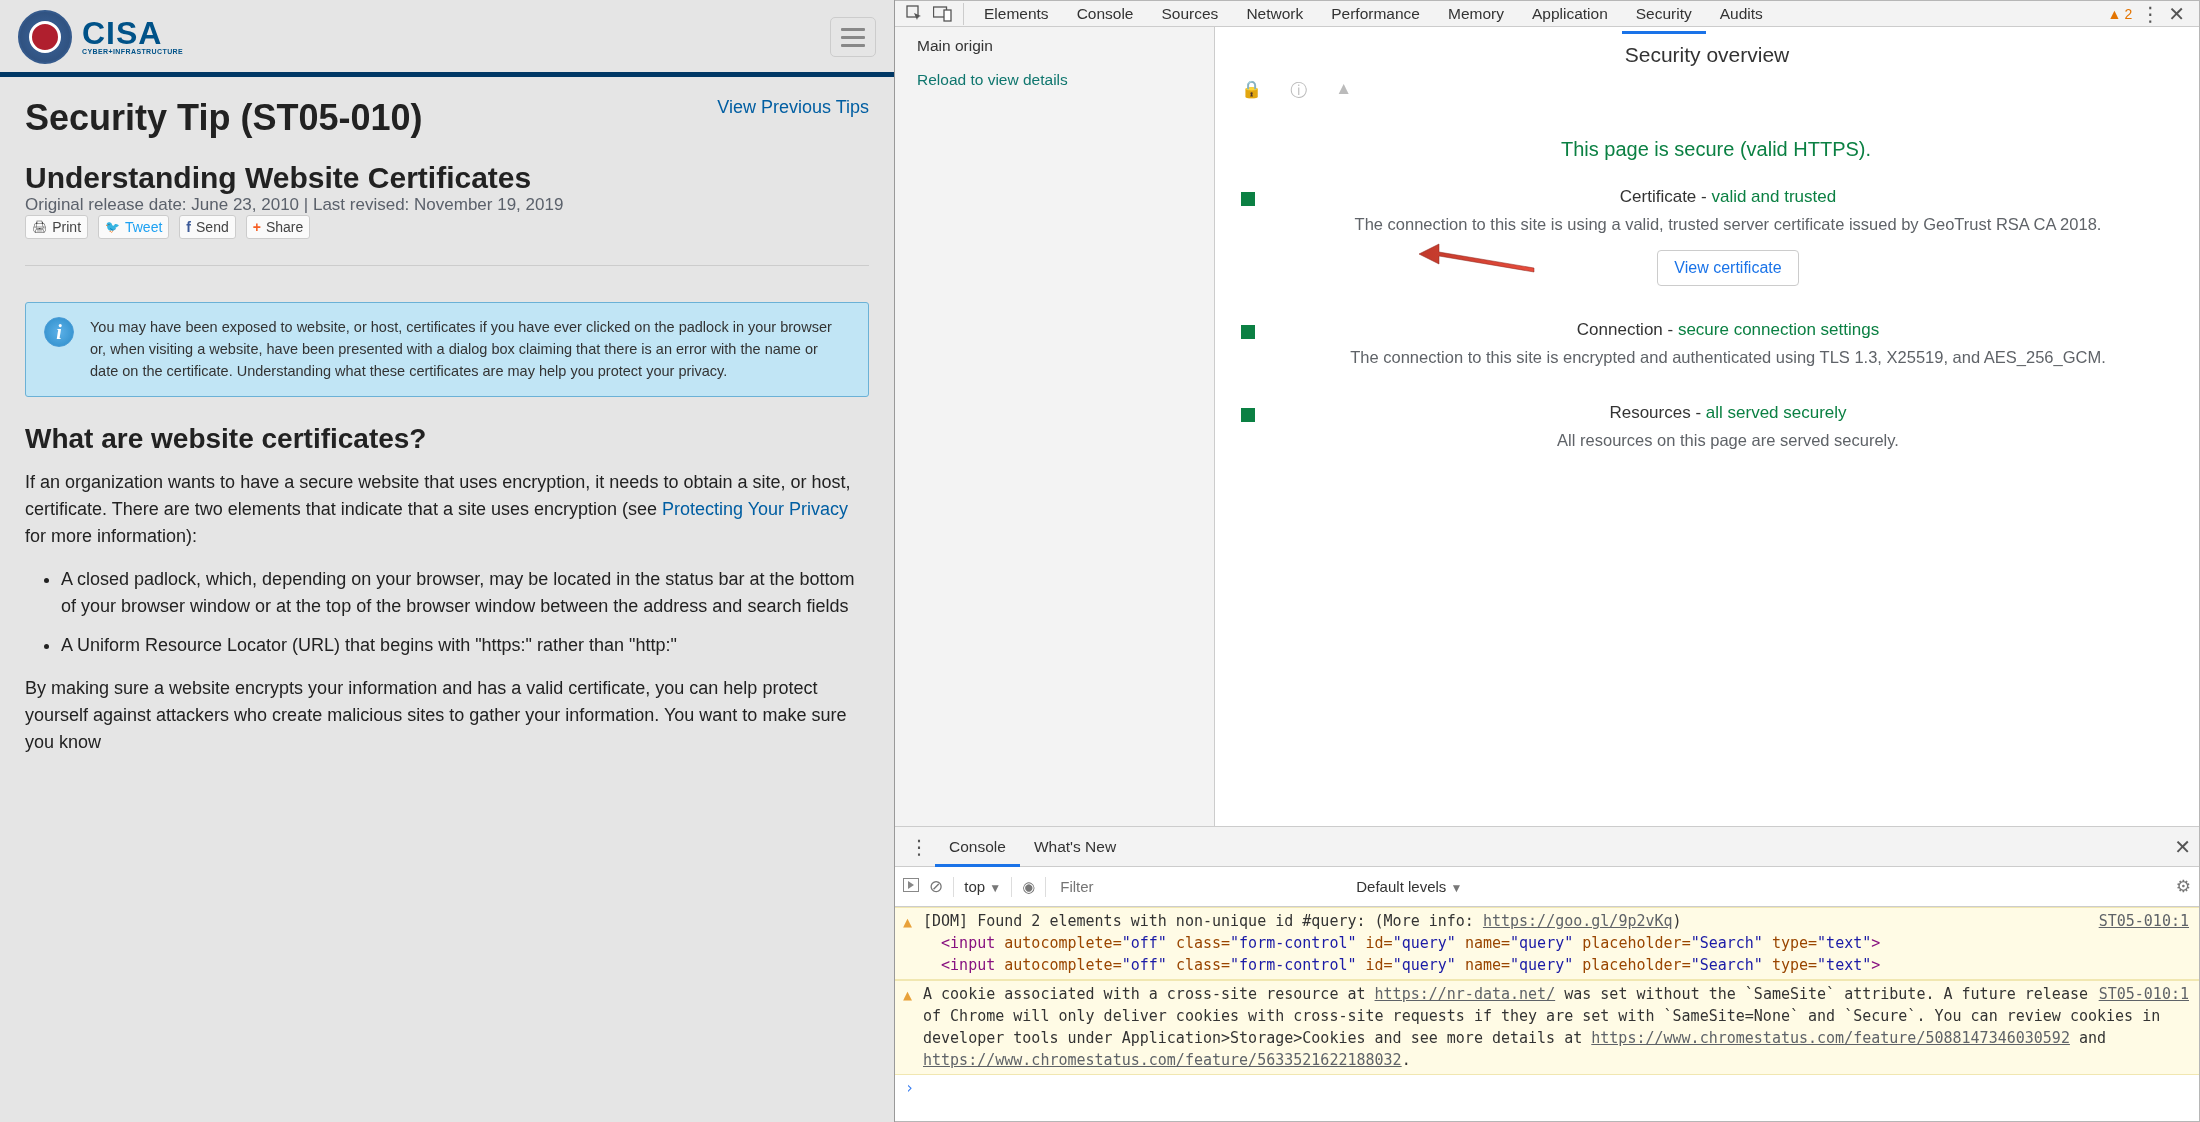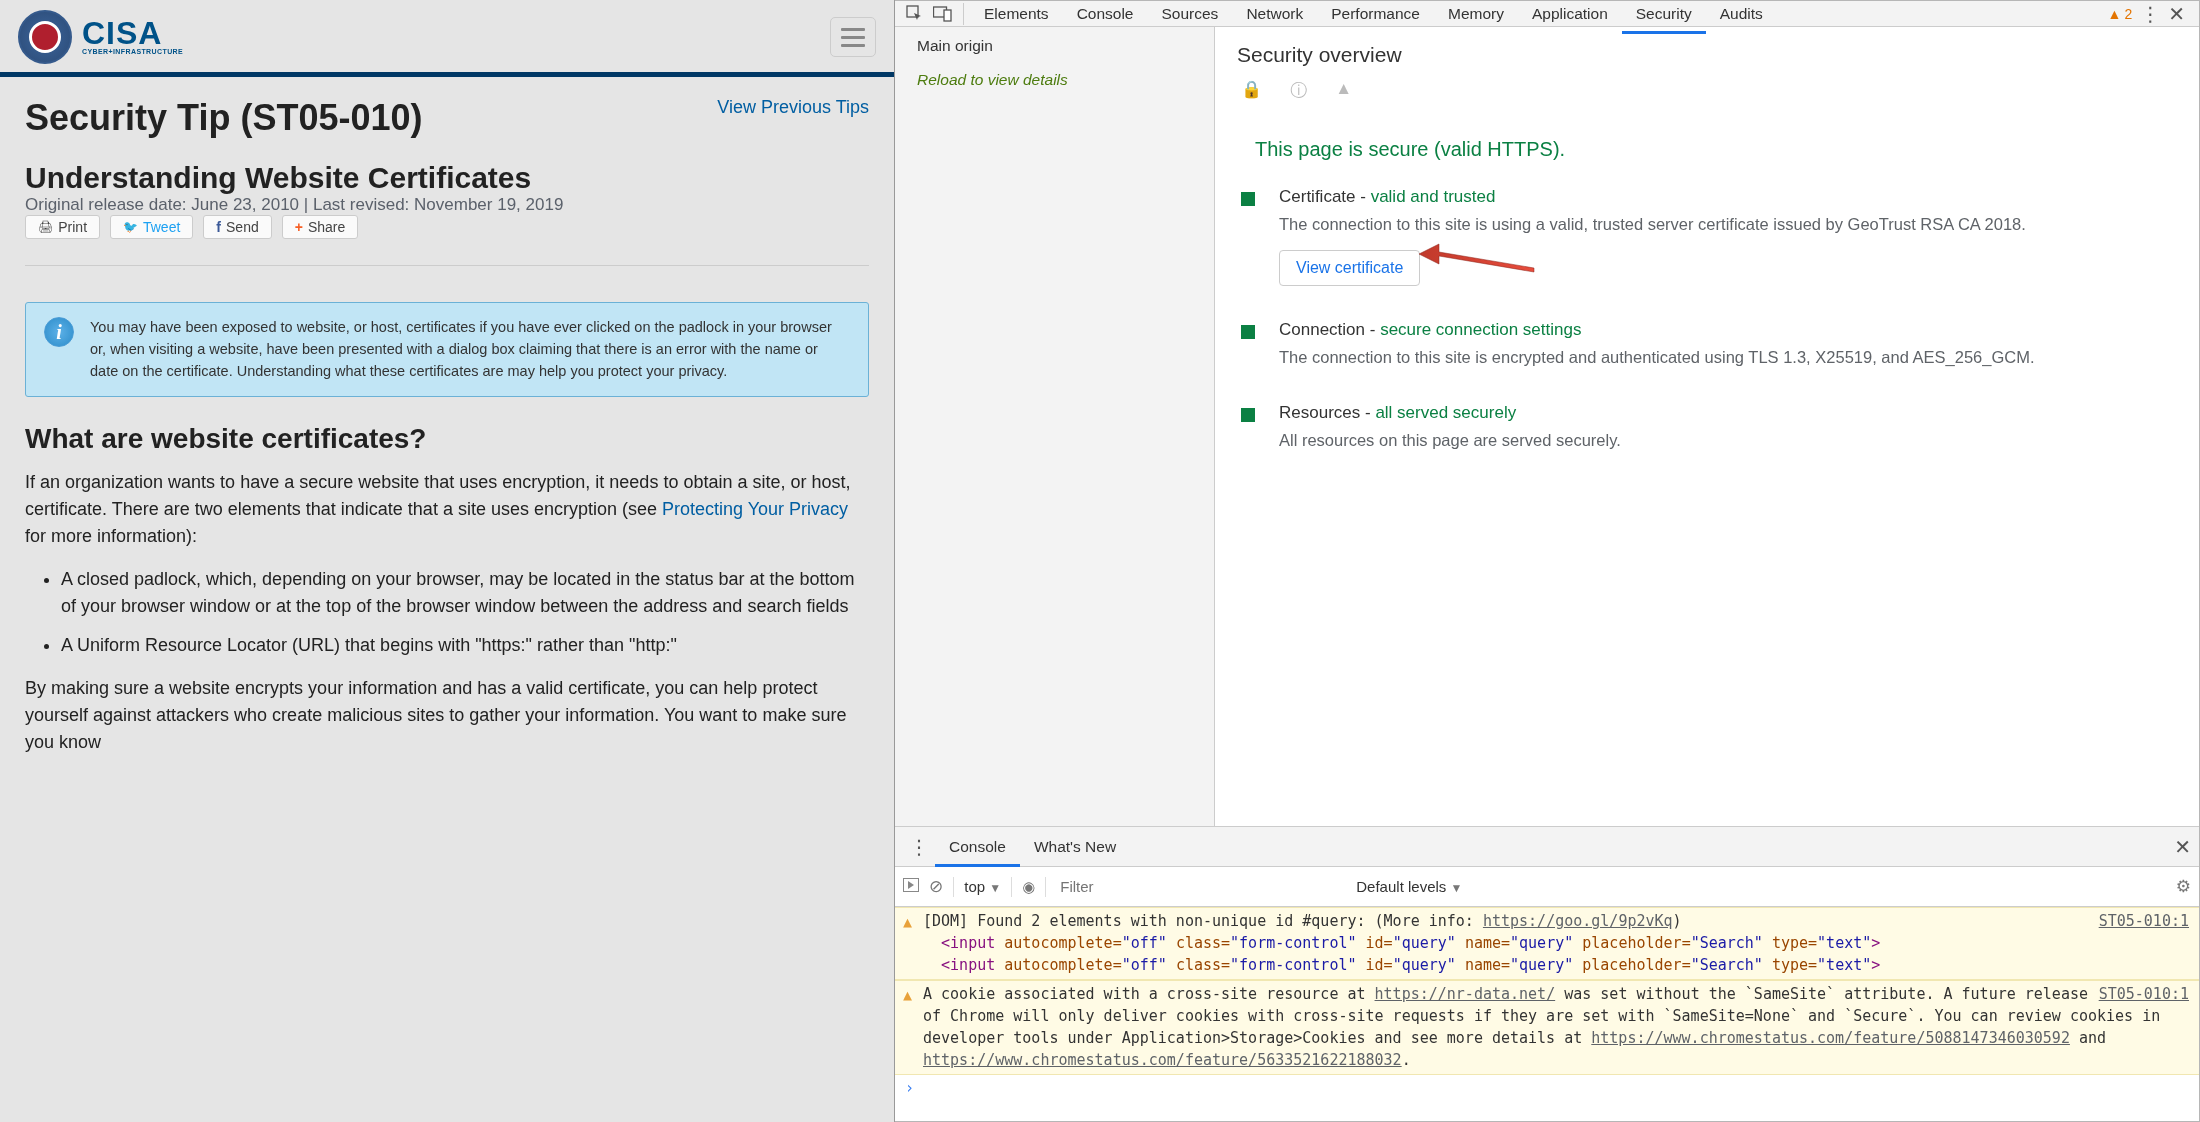--- a/index.html
+++ b/index.html
@@ -17,21 +17,21 @@
 .hamburger { width:46px; height:40px; border:1px solid #ccc; border-radius:5px; display:flex; flex-direction:column; justify-content:center; gap:5px; align-items:center; }
 .hamburger span { display:block; width:24px; height:3px; background:#888; border-radius:1px; }
 
 .cisa-content { padding: 20px 25px; overflow:hidden; flex:1; }
 .title-row { display:flex; justify-content:space-between; align-items:flex-start; margin-bottom:22px; }
 .page-title { font-size:36px; font-weight:700; color:#222; }
 .prev-link { color:#005ea2; font-size:18px; }
 .subtitle { font-size:30px; font-weight:600; color:#222; }
 .release-date { color:#5b616b; font-size:17px; }
 .share-row { display:flex; gap:10px; margin-bottom:26px; }
-.share-btn { border:1px solid #ccc; border-radius:3px; padding:3px 12px; font-size:14px; display:flex; align-items:center; gap:5px; background:#fafafa; color:#444;text-align:right; }
+.share-btn { border:1px solid #ccc; border-radius:3px; padding:3px 6px; font-size:14px; display:flex; align-items:center; gap:5px; background:#fafafa; color:#444;text-align:right; }
 .share-btn.print::before { content:"🖨"; font-size:12px; }
 .share-btn.tweet::before { content:"🐦"; color:#1da1f2; font-size:12px; }
 .share-btn.tweet { color:#1da1f2; }
 .share-btn.send::before { content:"f"; color:#3b5998; font-weight:700; font-size:14px; }
 .share-btn.share::before { content:"+"; color:#f65e23; font-weight:700; font-size:14px; }
 .hr { border:0; border-top:1px solid #ccc; margin: 0 0 36px 0; }
 
 .info-box { border:1px solid #6bb1d6; background:#c1e5f5; border-radius:3px; padding:14px 20px 14px 64px; position:relative; font-size:14.5px; color:#333; line-height:1.5; margin-bottom:26px; }
 .info-box .info-icon { position:absolute; left:18px; top:14px; width:30px; height:30px; border-radius:50%; background:radial-gradient(circle,#5db1e8 0%,#2c8cc9 100%); color:#fff; display:flex; align-items:center; justify-content:center; font-family:Georgia,serif; font-style:italic; font-weight:700; font-size:20px; border:1px solid #4a9cd6; }
 
@@ -54,23 +54,23 @@
 .warn-badge { color:#e37400; display:flex; align-items:center; gap:3px; font-size:14px; }
 .dots-vertical { font-size:20px; color:#555; }
 .close-x { font-size:20px; color:#555; }
 
 .dt-body { flex:1; display:flex; overflow:hidden; }
 .dt-sidebar { width:320px; background:#f3f3f3; border-right:1px solid #ccc; }
 .dt-sidebar .sb-item { padding:14px 20px; font-size:16px; color:#333; }
 .dt-sidebar .sb-item.active { background:#dcdcdc; }
 .dt-sidebar .sb-item .lock { color:#0b8043; margin-right:8px; }
 .dt-sidebar .sb-sub { padding:10px 22px; font-size:15.5px; color:#333; }
-.dt-sidebar .sb-sub.gray { color:#4d7c0f; padding-top:6px;font-style:italic; }
-
-.dt-main { flex:1; padding:16px 22px; overflow:hidden; }
+.dt-sidebar .sb-sub.gray { color:#0f766e; padding-top:6px; }
+
+.dt-main { flex:1; padding:16px 22px; overflow:hidden;text-align:center; }
 .sec-title { font-size:21px; color:#333; margin-bottom:12px; font-weight:400; }
 .status-icons { display:flex; gap:28px; margin-bottom:36px; padding-left:4px; }
 .status-icons span { color:#bbb; font-size:17px; }
 .status-icons .lock { color:#0b8043; position:relative; }
 .status-icons .lock::after { content:""; position:absolute; left:-4px; right:-4px; bottom:-12px; height:8px; background:#fff; clip-path: polygon(40% 0, 60% 0, 100% 100%, 0 100%); }
 
 .secure-msg { color:#0b8043; font-size:20px; margin-bottom:26px; padding-left:18px; }
 
 .sec-block { display:flex; gap:24px; margin-bottom:34px; padding-left:4px; }
 .sq { width:14px; height:14px; background:#0b8043; margin-top:5px; flex-shrink:0; }

